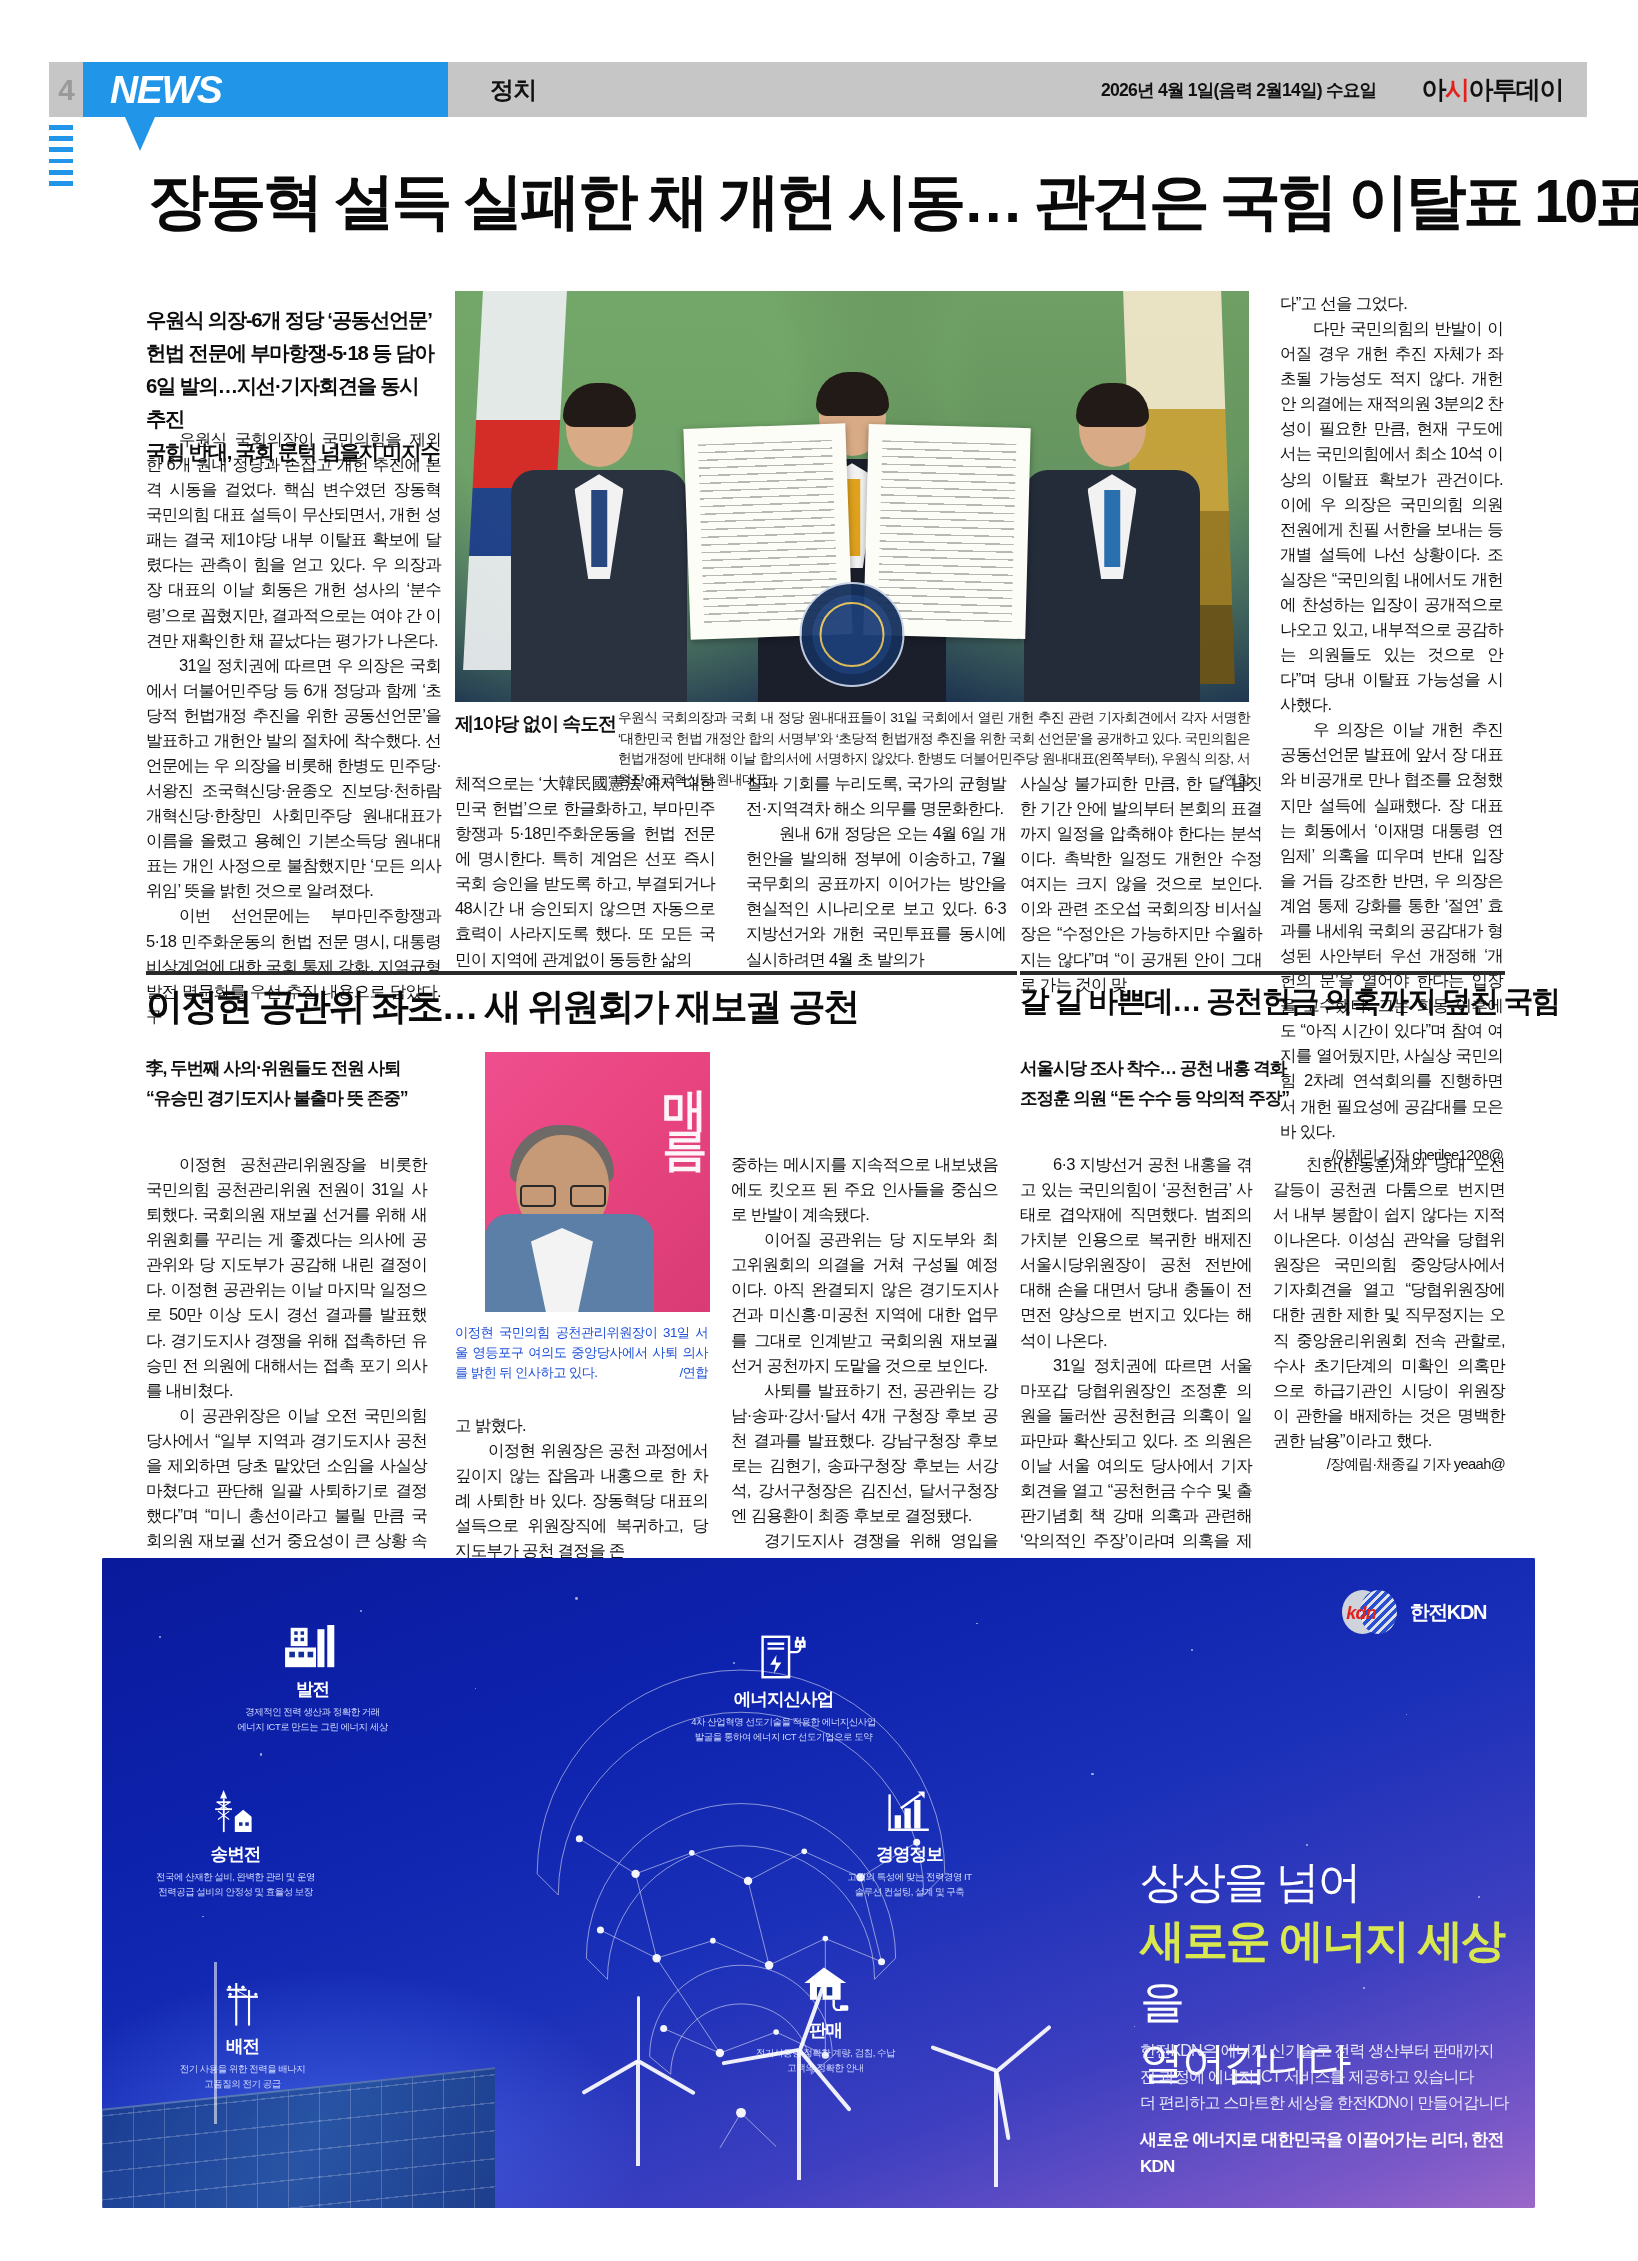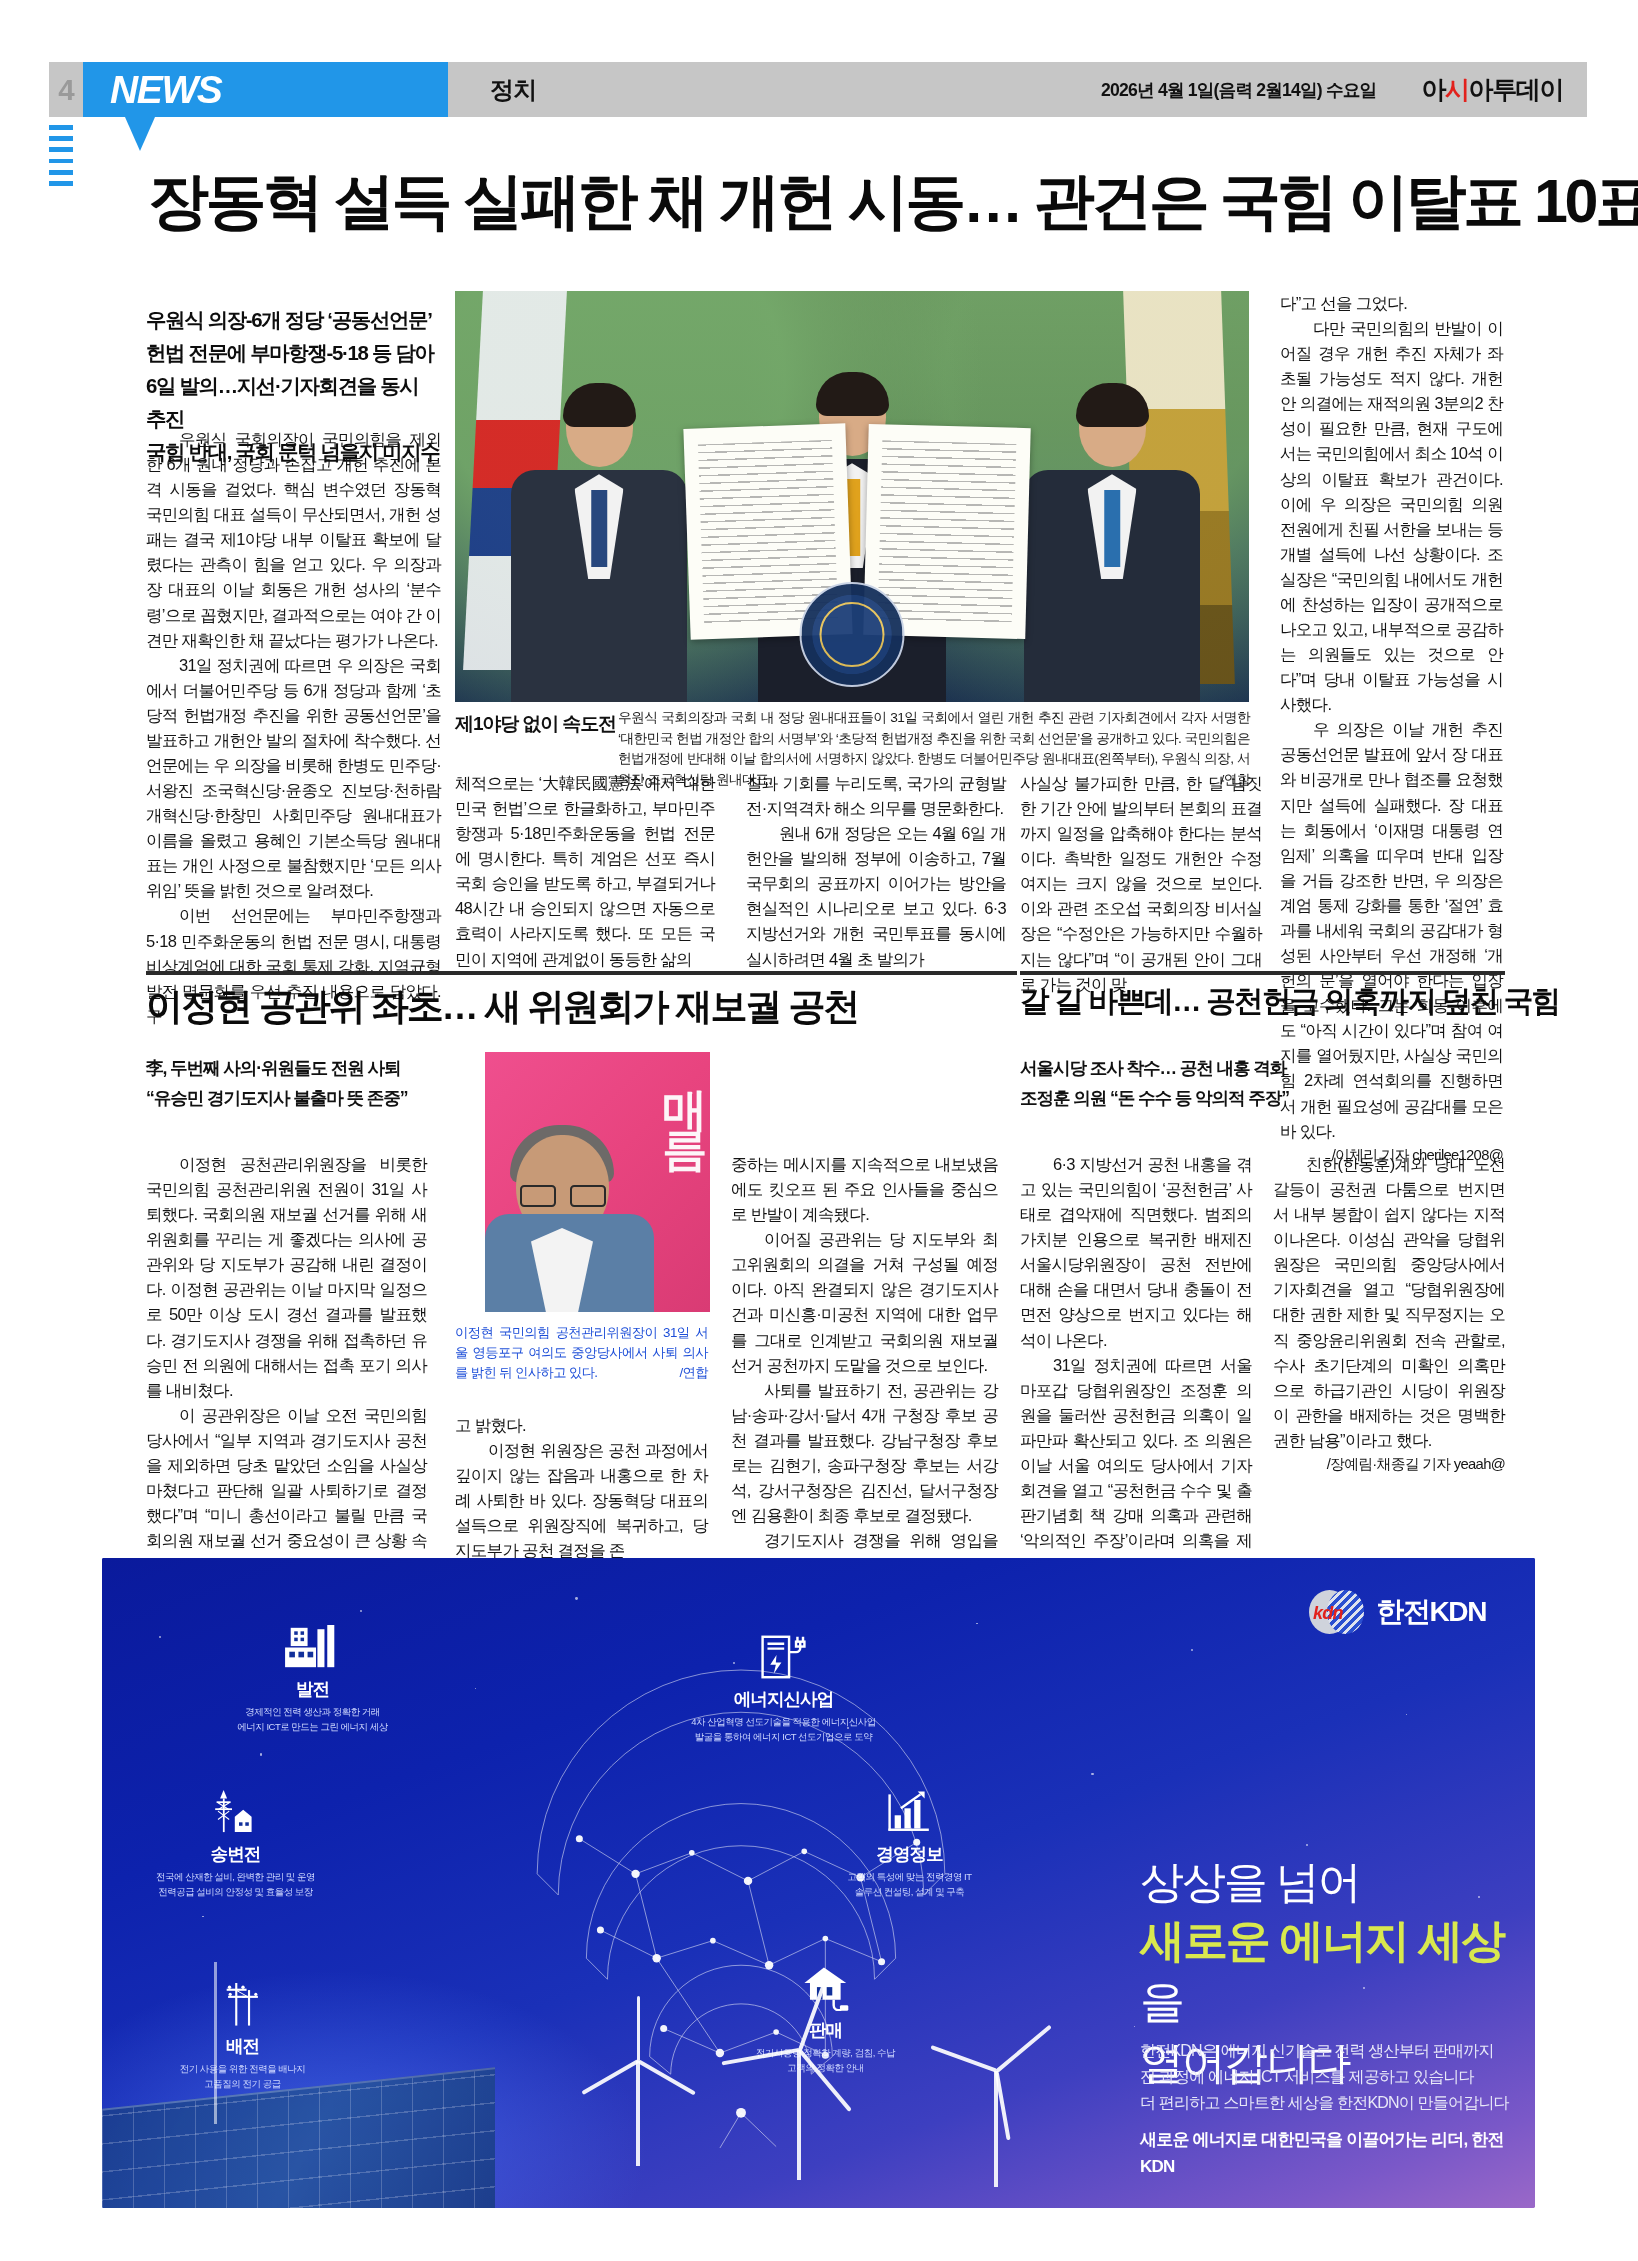--- a/index.html
+++ b/index.html
@@ -197,21 +197,21 @@
   .stars { position:absolute; inset:0; opacity:.85; }
   .stars i { position:absolute; background:#fff; border-radius:50%; opacity:.75; }
   .ad-logo { position:absolute; right:49px; top:32px; display:flex; align-items:center; gap:12.6px; }
   .kdn-mark { width:55px; height:44px; position:relative; }
   .kdn-mark .el { position:absolute; left:0; top:0; width:41px; height:44px; border-radius:50%;
       background:#cfd3dc; }
   .kdn-mark .el2 { position:absolute; left:18px; top:0; width:37px; height:44px; border-radius:50%;
       background:repeating-linear-gradient(135deg,#2a4fd0 0 3.5px,#dfe3ee 3.5px 6.3px); }
   .kdn-mark .kdn-text { position:absolute; left:4.2px; top:12.6px; color:#e2211c; font-weight:bold;
       font-size:18px; font-style:italic; letter-spacing:-0.7px; z-index:3; }
-  .ad-logo-text { color:#fff; font-size:28px; font-weight:bold; letter-spacing:-1.4px; }
+  .ad-logo-text { color:#fff; font-size:20px; font-weight:bold; letter-spacing:-1.4px; }
   .slogan-wrap { position:absolute; left:1038px; top:294px; }
   .slogan-1 { color:#ffffff; font-size:44px; font-weight:300; letter-spacing:-2.1px; line-height:1.35; }
   .slogan-2 { color:#d9e84e; font-size:45px; font-weight:bold; letter-spacing:-2.1px; line-height:1.35; }
   .slogan-2 .tail { color:#ffffff; font-weight:300; }
   .slogan-3 { color:#ffffff; font-size:44px; font-weight:300; letter-spacing:-2.1px; line-height:1.35; }
 
   .ad-body { position:absolute; left:1038px; top:480px; color:#e8e8f8;
              font-size:16px; line-height:1.62; letter-spacing:-0.8px; }
   .ad-body .strong { color:#fff; font-weight:bold; display:block; margin-top:9.8px; font-size:17px; }
 

